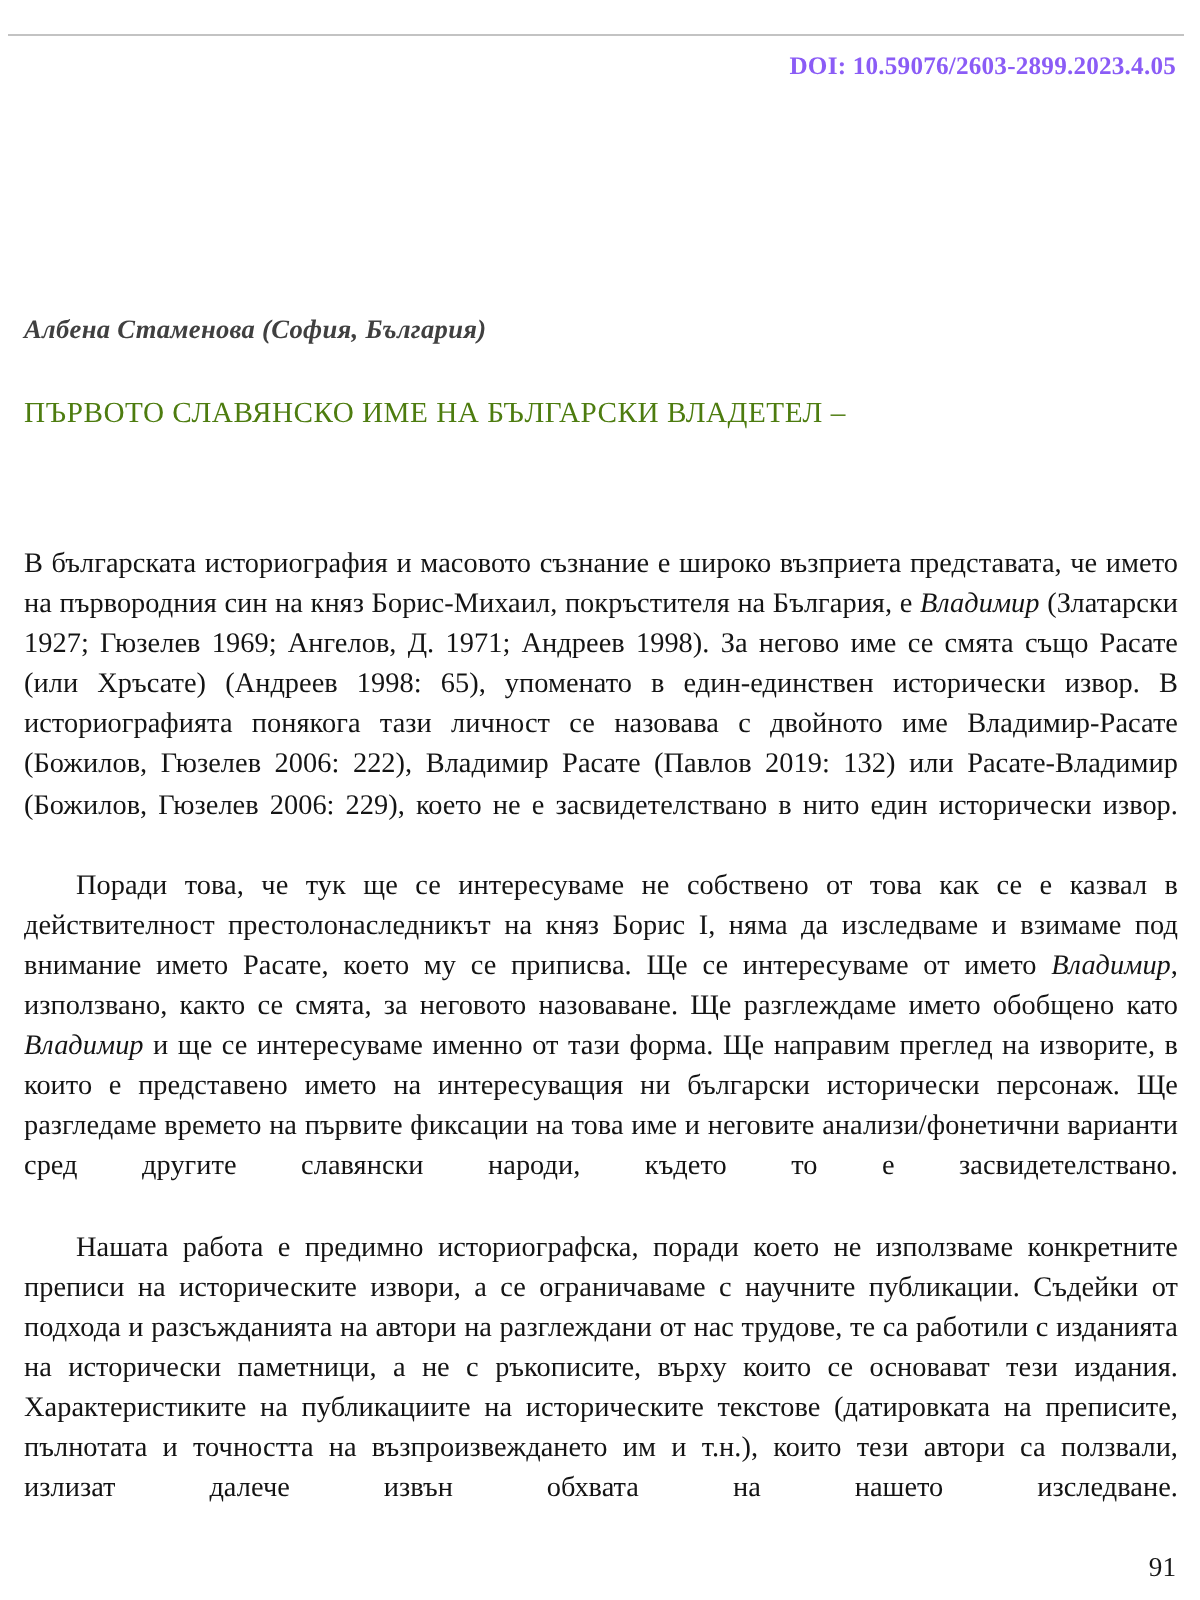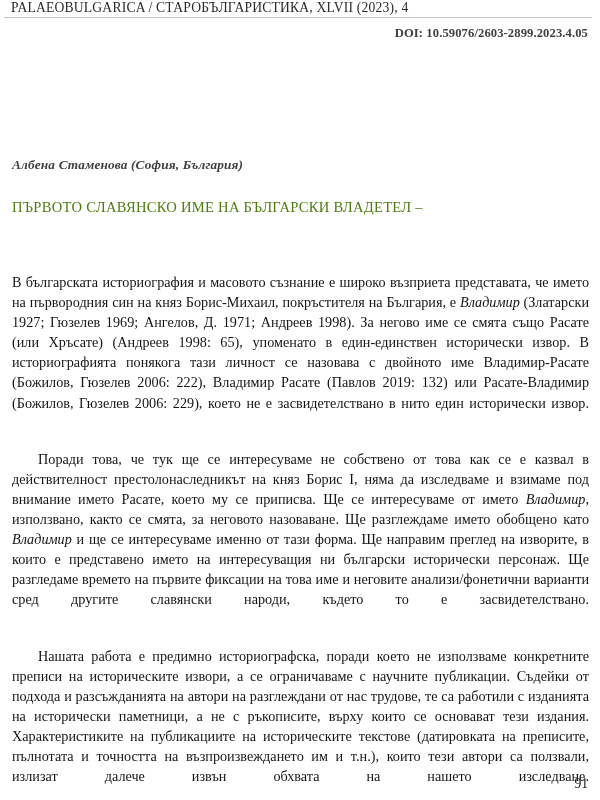--- a/index.html
+++ b/index.html
@@ -49,21 +49,21 @@
     opacity: 0.85;
   }
 
   .doi-line {
     position: absolute;
     right: 12px;
     top: 26px;
     font-size: 12.6px;
     font-weight: 700;
     letter-spacing: 0.1px;
-    color: #404040;
+    color: #8b5cf6;
     white-space: nowrap;
   }
 
   
   .byline {
     position: absolute;
     left: 12px;
     top: 157px;
     font-size: 13.3px;
     font-style: italic;
@@ -100,21 +100,21 @@
   .para {
     font-size: 14.2px;
     line-height: 20.1px;
     text-align: justify;
     text-justify: inter-word;
     color: #141414;
     margin: 0;
     letter-spacing: 0.02px;
   }
   .para + .para {
-    margin-top: 16px;
+    margin-top: 0;
   }
   .para.indent {
     text-indent: 26px;
   }
   .para i {
     font-style: italic;
   }
   
   .para:after {
     content: "";
@@ -130,21 +130,20 @@
     font-size: 13.6px;
     font-weight: 400;
     color: #161616;
   }
 </style>
 </head>
 <body>
 
 <div class="page">
 
-  <div class="running-head">PALAEOBULGARICA / СТАРОБЪЛГАРИСТИКА, XLVII (2023), 4</div>
 
   <div class="head-rule"></div>
 
   <div class="doi-line">DOI: 10.59076/2603-2899.2023.4.05</div>
 
   <div class="byline">Албена Стаменова (София, България)</div>
 
   <div class="article-title">
     <span class="tl">ПЪРВОТО СЛАВЯНСКО ИМЕ НА БЪЛГАРСКИ ВЛАДЕТЕЛ –</span>
   </div>

